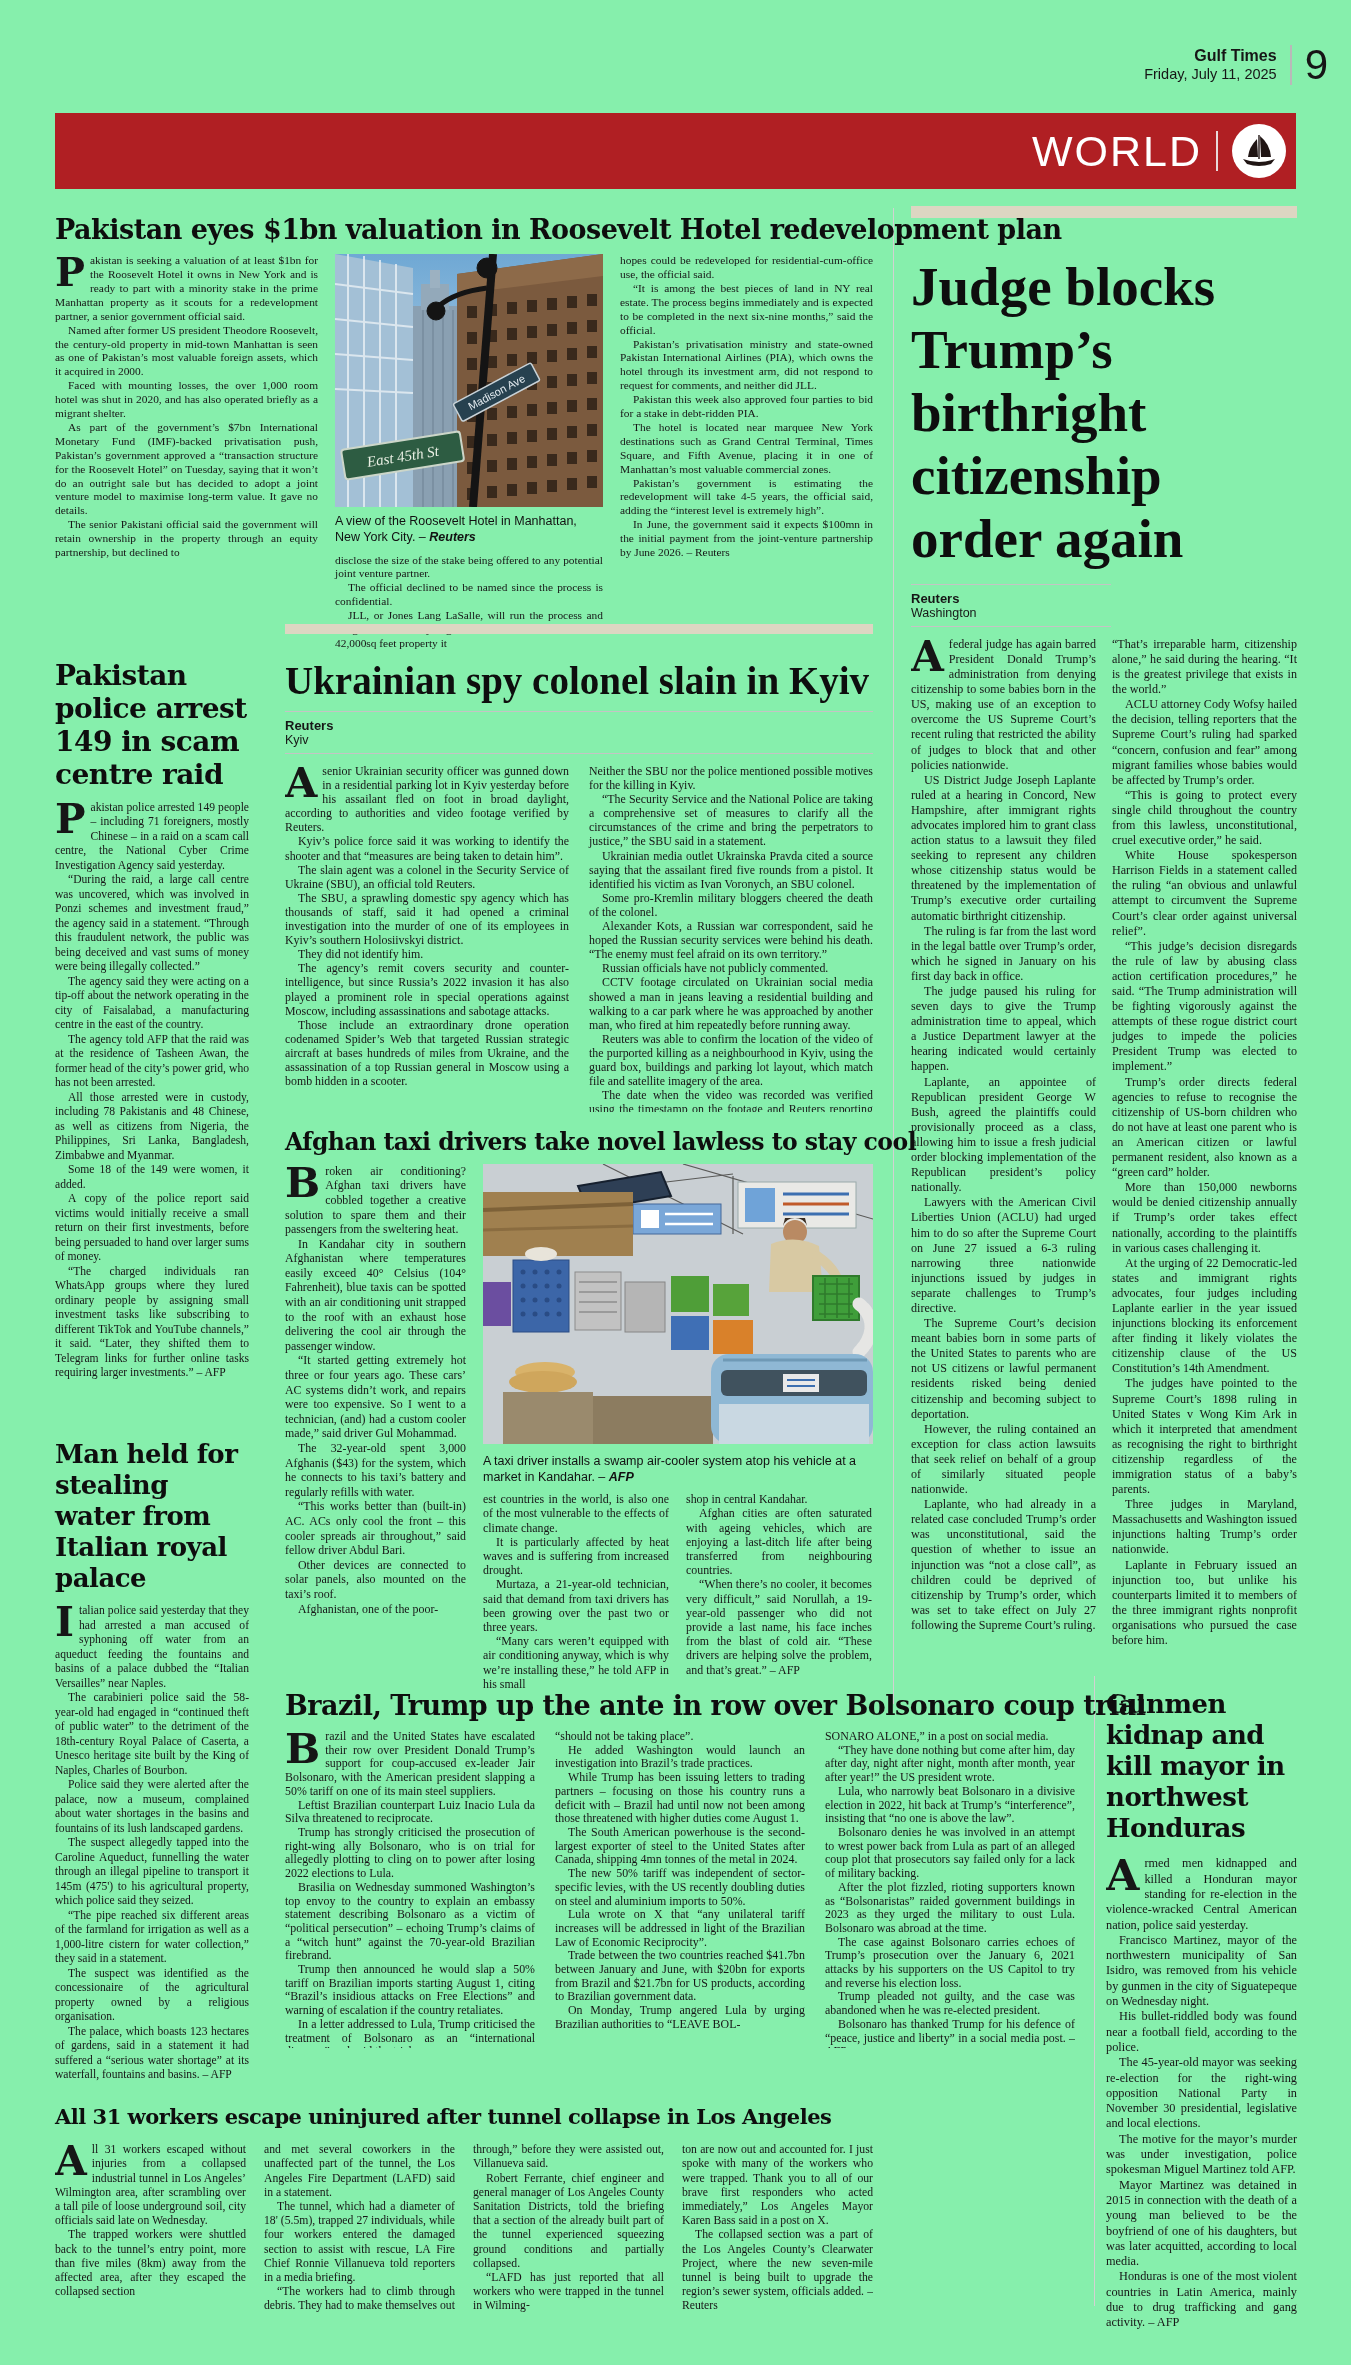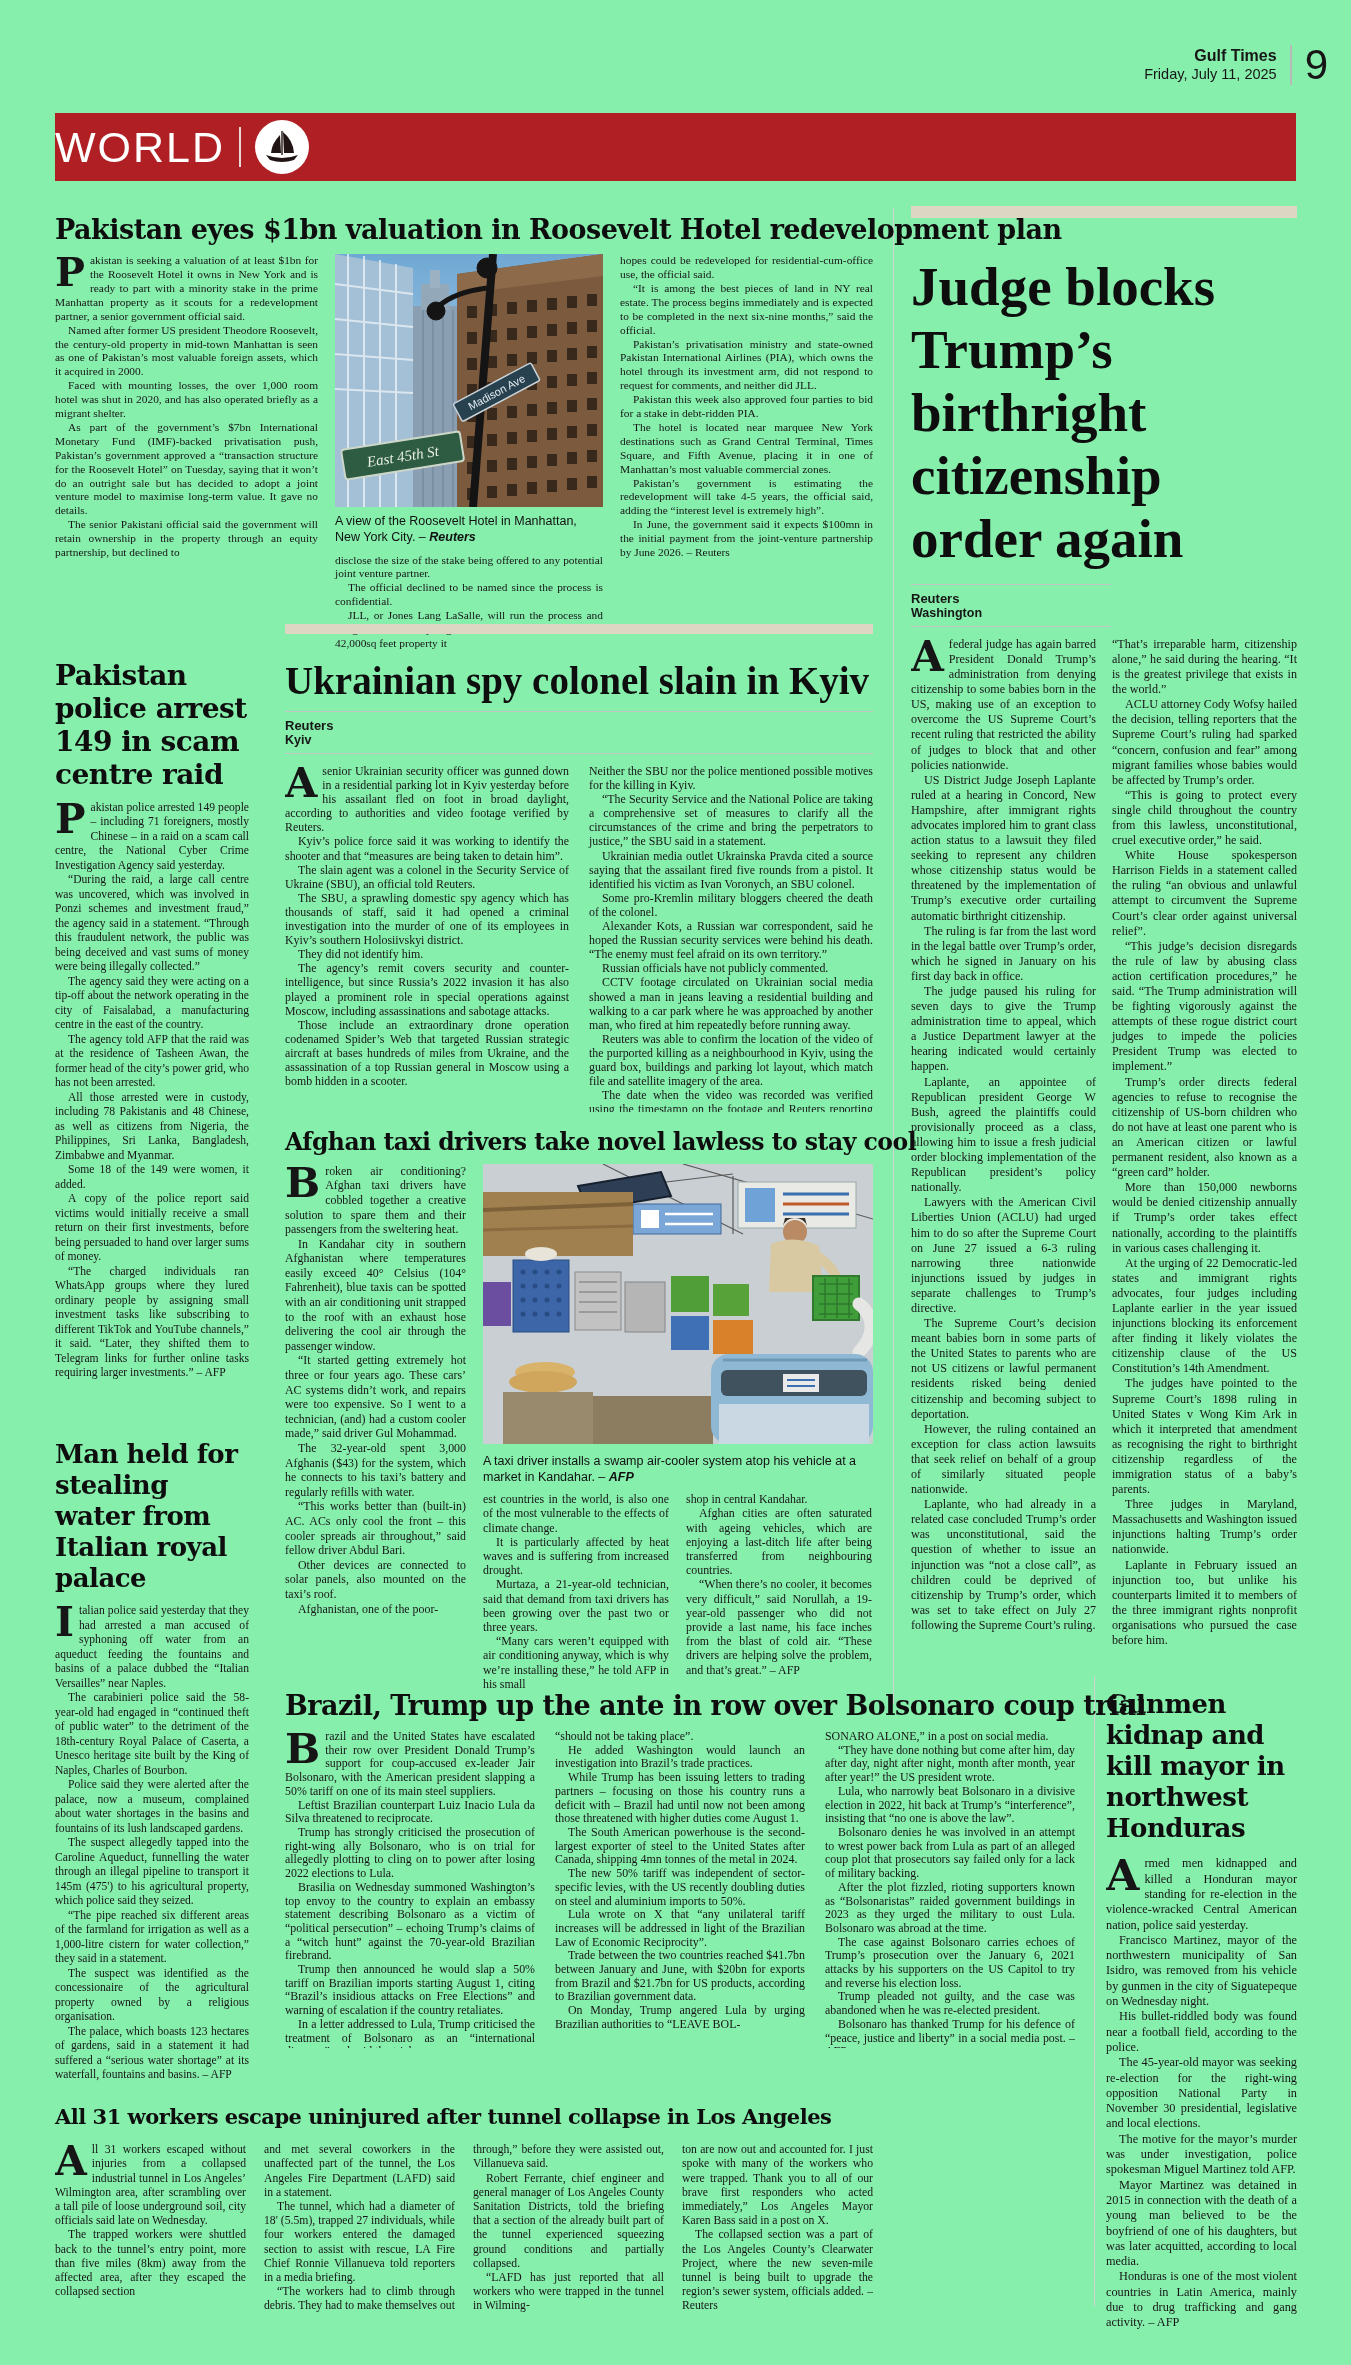--- a/index.html
+++ b/index.html
@@ -9,41 +9,41 @@
 
   
   .masthead{right:55px;top:44px;display:flex;align-items:center;gap:13px;}
   .mast-text{text-align:right;font-family:"Liberation Sans",sans-serif;line-height:1.15;}
   .mast-paper{font-weight:bold;font-size:16px;}
   .mast-date{font-size:14.5px;}
   .mast-div{width:2px;height:40px;background:#b9b9b9;}
   .mast-num{font-family:"Liberation Sans",sans-serif;font-size:42px;font-weight:300;line-height:1;}
 
   
-  .band{left:55px;top:113px;width:1241px;height:68px;background:#b01f23;display:flex;
-        align-items:center;gap:14px;padding-right:10px;box-sizing:border-box;}
+  .band{left:55px;top:113px;width:1241px;height:76px;background:#b01f23;display:flex;
+        align-items:center;justify-content:flex-end;gap:14px;padding-right:10px;box-sizing:border-box;}
   .band-title{color:#fff;font-family:"Liberation Sans",sans-serif;font-weight:300;
         font-size:43px;letter-spacing:2px;line-height:1;}
   .band-sep{width:2px;height:40px;background:#e8d9d9;}
   .band-circle{width:54px;height:54px;border-radius:50%;background:#fff;display:flex;
         align-items:center;justify-content:center;}
 
   
   .slab{font-family:"DejaVu Serif",serif;font-weight:700;letter-spacing:-0.5px;color:#0e0e0e;}
   .lightserif{font-family:"Liberation Serif",serif;font-weight:700;color:#0e0e0e;}
   .body-cols{display:flex;}
   .bcol{text-align:justify;}
   .bcol p{margin:0;text-indent:13px;}
   .bcol p:first-child{text-indent:0;}
   .dropcap{float:left;font-size:3.5em;line-height:0.76;padding:3px 5px 0 0;font-weight:700;
         font-family:"DejaVu Serif",serif;}
   .byline{font-family:"Liberation Sans",sans-serif;border-top:1px solid #c4c4c4;
         border-bottom:1px solid #c4c4c4;padding:6px 0;}
   .byline .agency{font-weight:bold;font-size:13px;}
-  .byline .place{font-size:12.5px;font-weight:bold;}
+  .byline .place{font-size:12.5px;}
   .caption{font-family:"Liberation Sans",sans-serif;font-size:12.5px;line-height:1.3;color:#111;}
   .caption .credit{font-weight:bold;font-style:italic;}
   .tanbar{background:#ddd6c2;}
   .vrule{width:1px;background:#d2d2d2;}
 
   
   .art-roosevelt{left:55px;top:196px;width:818px;}
   .art-roosevelt .hl{font-size:27px;white-space:nowrap;margin-bottom:9px;}
   .art-roosevelt .body-cols{gap:17px;height:402px;overflow:hidden;}
   .art-roosevelt .bcol{font-size:11.4px;line-height:13.9px;}

